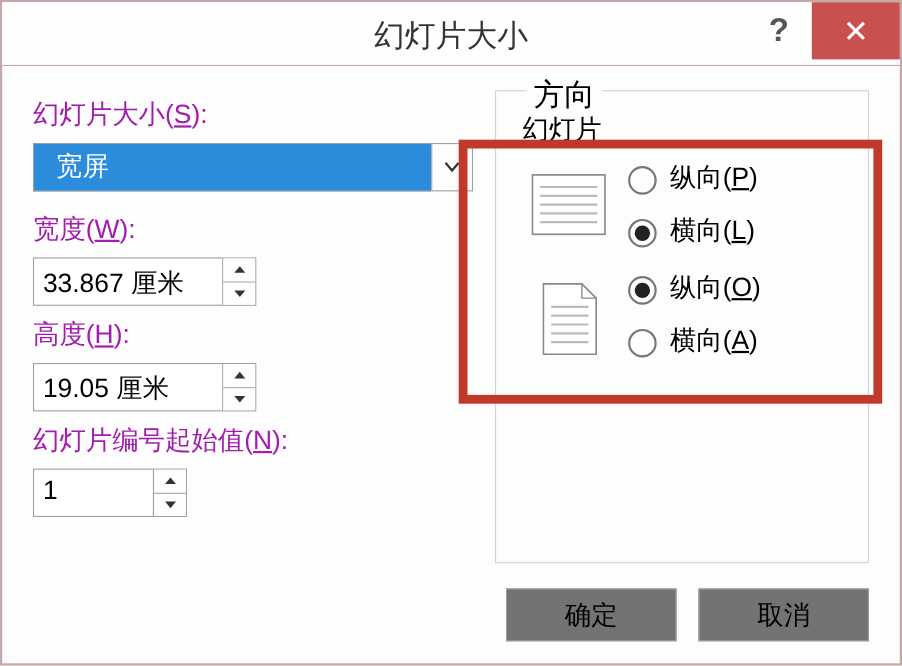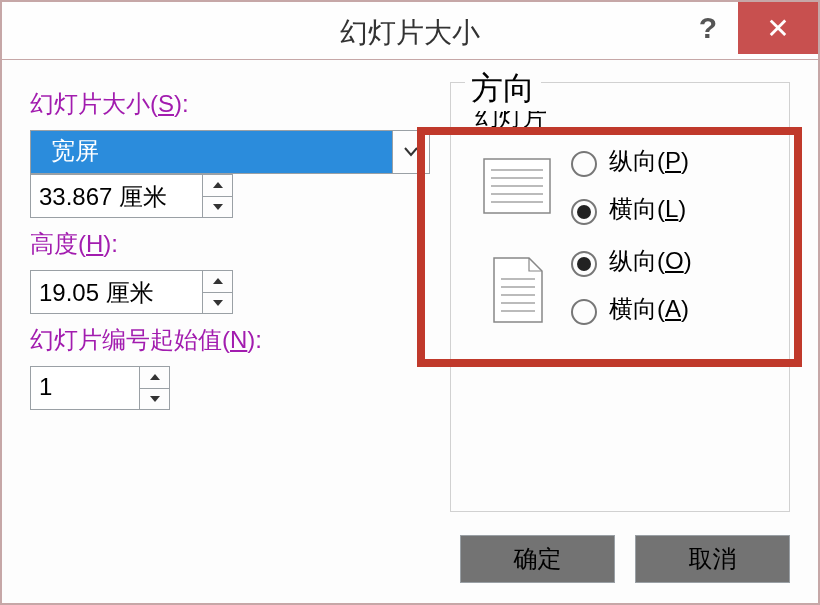--- a/index.html
+++ b/index.html
@@ -143,24 +143,24 @@
 
   .groupbox {
     border: 1px solid #d1d1d1;
     padding: 18px 18px 14px 24px;
     position: relative;
     height: 430px;
   }
   .group-legend {
     position: absolute;
     top: -16px;
-    left: 14px;
+    left: 28px;
     background: #fdfdfd;
     padding: 0 6px;
-    font-size: 32px;
+    font-size: 28px;
   }
 
   .subgroup-title {
     font-size: 24px;
     margin-bottom: 12px;
   }
 
   .orient-row {
     display: flex;
     align-items: flex-start;
@@ -251,20 +251,23 @@
       </div>
       <div class="combo">
         <div class="combo-field">宽屏</div>
         <div class="combo-btn">
           <svg width="14" height="10">
               <polyline points="1,1 7,8 13,1" fill="none" stroke="#333" stroke-width="2"></polyline>
             </svg>
         </div>
       </div>
 
+      <div class="lbl" style="margin-top:18px">
+        <span>宽度(</span><span class="udec">W</span><span>):</span>
+      </div>
       <div class="spinner">
         <div class="spinner-val">33.867 厘米</div>
         <div class="spinner-btns">
           <button>
               <svg width="12" height="8">
                 <polygon points="6,1 11,7 1,7" fill="#333"></polygon>
               </svg>
             </button>
           <button>
               <svg width="12" height="8">

